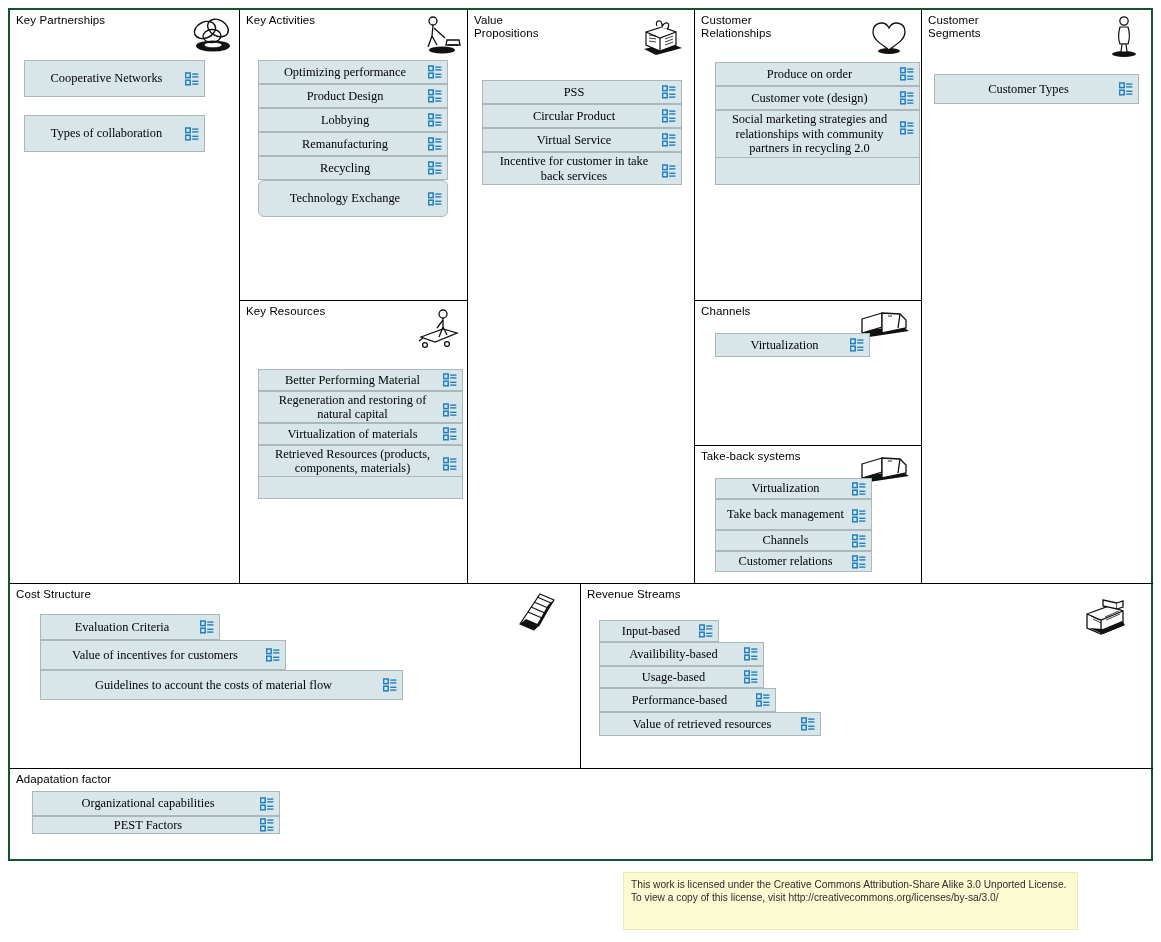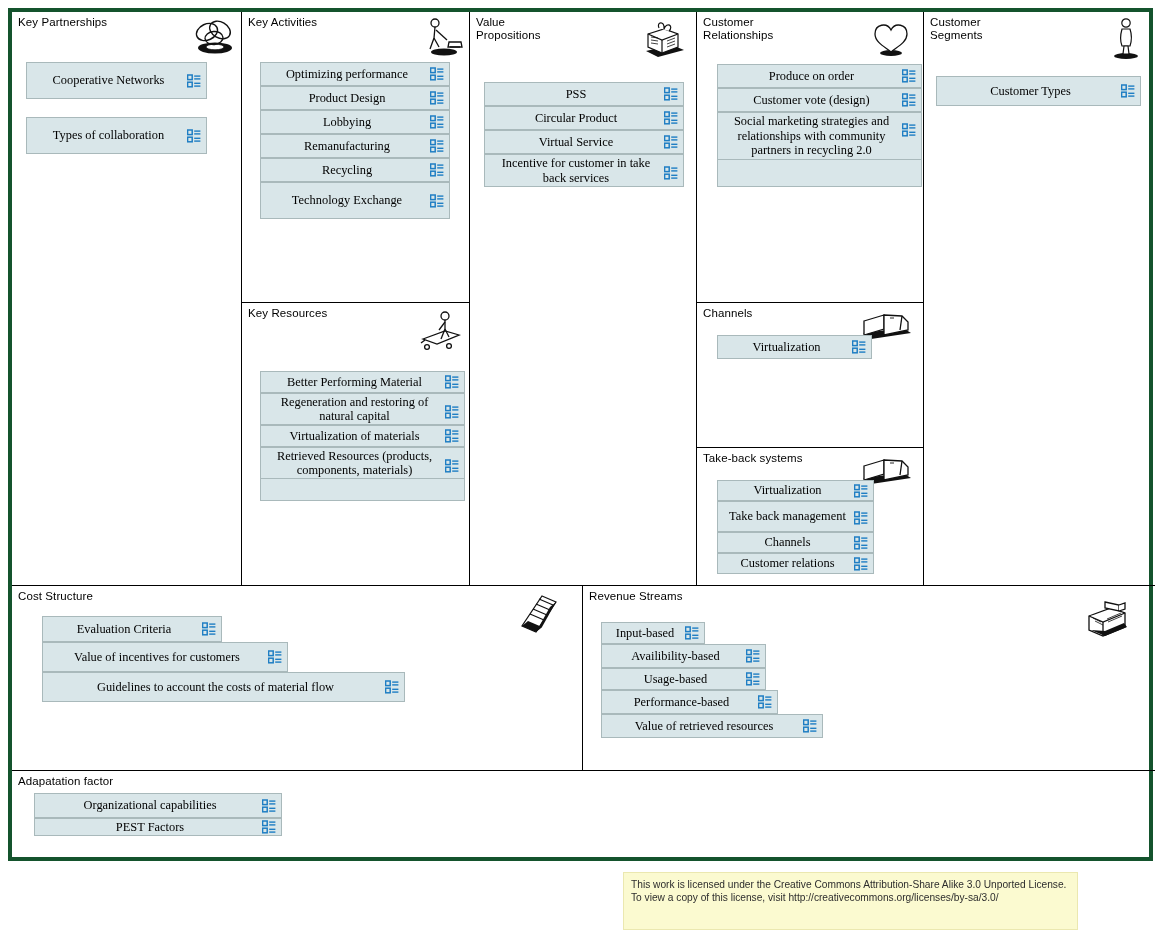--- a/index.html
+++ b/index.html
@@ -16,21 +16,21 @@
     background: #ffffff;
   }
 
   
   .canvas {
     position: absolute;
     left: 8px;
     top: 8px;
     width: 1145px;
     height: 853px;
-    border: 4px solid #14532d;
+    border: 2px solid #14532d;
     box-sizing: border-box;
   }
 
   .cell {
     position: absolute;
     box-sizing: border-box;
     overflow: hidden;
   }
   .bdr-r { border-right: 1px solid #000; }
   .bdr-b { border-bottom: 1px solid #000; }
@@ -245,21 +245,21 @@
             <svg viewBox="0 0 14 14">
                 <rect x="0.6" y="1" width="4.6" height="4.6" fill="none" stroke="#1f7ec4" stroke-width="1.5"></rect>
                 <rect x="0.6" y="8.2" width="4.6" height="4.6" fill="none" stroke="#1f7ec4" stroke-width="1.5"></rect>
                 <rect x="7.2" y="1.4" width="6.2" height="1.4" fill="#1f7ec4"></rect>
                 <rect x="7.2" y="4.2" width="6.2" height="1.4" fill="#1f7ec4"></rect>
                 <rect x="7.2" y="8.6" width="6.2" height="1.4" fill="#1f7ec4"></rect>
                 <rect x="7.2" y="11.4" width="6.2" height="1.4" fill="#1f7ec4"></rect>
               </svg>
           </span>
         </div>
-        <div class="note sep-top" style="height:37px;">
+        <div class="note sep-top" style="height:37px;border-radius:6px;">
           <span class="note-txt">Technology Exchange</span>
           <span class="list-icon">
             <svg viewBox="0 0 14 14">
                 <rect x="0.6" y="1" width="4.6" height="4.6" fill="none" stroke="#1f7ec4" stroke-width="1.5"></rect>
                 <rect x="0.6" y="8.2" width="4.6" height="4.6" fill="none" stroke="#1f7ec4" stroke-width="1.5"></rect>
                 <rect x="7.2" y="1.4" width="6.2" height="1.4" fill="#1f7ec4"></rect>
                 <rect x="7.2" y="4.2" width="6.2" height="1.4" fill="#1f7ec4"></rect>
                 <rect x="7.2" y="8.6" width="6.2" height="1.4" fill="#1f7ec4"></rect>
                 <rect x="7.2" y="11.4" width="6.2" height="1.4" fill="#1f7ec4"></rect>
               </svg>
@@ -669,21 +669,21 @@
             <path d="M40 13 l6 -2 l0 6 l-6 2"></path>
           </g>
           <g fill="none" stroke="#111" stroke-width="0.8">
             <path d="M14 26 l8 4 M16 29 l8 4"></path>
             <path d="M28 27 l14 -6 M29 30 l14 -6"></path>
           </g>
           <path d="M12 38 l14 6 l22 -9 l-3 -4 l-19 8 z" fill="#111"></path>
         </svg>
       </div>
       <div class="notes" style="left:18px;top:36px;">
-        <div class="note" style="height:22px;width:104px;">
+        <div class="note" style="height:22px;width:120px;">
           <span class="note-txt">Input-based</span>
           <span class="list-icon">
             <svg viewBox="0 0 14 14">
                 <rect x="0.6" y="1" width="4.6" height="4.6" fill="none" stroke="#1f7ec4" stroke-width="1.5"></rect>
                 <rect x="0.6" y="8.2" width="4.6" height="4.6" fill="none" stroke="#1f7ec4" stroke-width="1.5"></rect>
                 <rect x="7.2" y="1.4" width="6.2" height="1.4" fill="#1f7ec4"></rect>
                 <rect x="7.2" y="4.2" width="6.2" height="1.4" fill="#1f7ec4"></rect>
                 <rect x="7.2" y="8.6" width="6.2" height="1.4" fill="#1f7ec4"></rect>
                 <rect x="7.2" y="11.4" width="6.2" height="1.4" fill="#1f7ec4"></rect>
               </svg>

